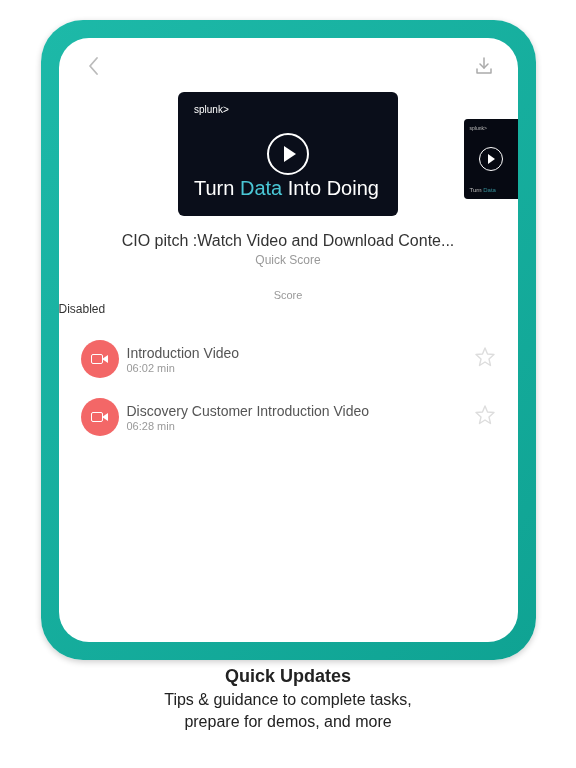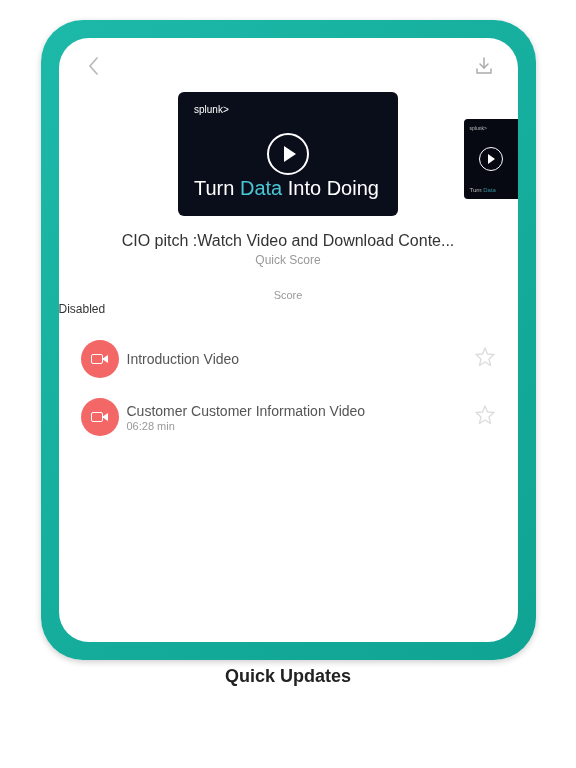--- a/index.html
+++ b/index.html
@@ -291,44 +291,49 @@
 
     <div class="list-item">
       <div class="item-icon">
         <div class="camera-icon">
           <div class="camera-body"></div>
           <div class="camera-lens"></div>
         </div>
       </div>
       <div class="item-text">
         <div class="item-title">Introduction Video</div>
+        <div class="item-duration">06:02 min</div>
       </div>
       <div class="star-icon">
         <svg width="22" height="22" viewBox="0 0 22 22">
           <polygon points="11,2 13.5,8 20,8.5 15,13 16.5,19.5 11,16 5.5,19.5 7,13 2,8.5 8.5,8" fill="none" stroke="#ddd" stroke-width="1.4" stroke-linejoin="round"></polygon>
         </svg>
       </div>
     </div>
 
     <div class="list-item">
       <div class="item-icon">
         <div class="camera-icon">
           <div class="camera-body"></div>
           <div class="camera-lens"></div>
         </div>
       </div>
       <div class="item-text">
-        <div class="item-title">Customer Customer Information Video</div>
+        <div class="item-title">Discovery Customer Introduction Video</div>
         <div class="item-duration">06:28 min</div>
       </div>
       <div class="star-icon">
         <svg width="22" height="22" viewBox="0 0 22 22">
           <polygon points="11,2 13.5,8 20,8.5 15,13 16.5,19.5 11,16 5.5,19.5 7,13 2,8.5 8.5,8" fill="none" stroke="#ddd" stroke-width="1.4" stroke-linejoin="round"></polygon>
         </svg>
       </div>
     </div>
 
   </div>
 </div>
 
 <div class="caption">
   <div class="caption-title">Quick Updates</div>
+  <div class="caption-text">
+    <span>Tips &amp; guidance to complete tasks,</span><br>
+    <span>prepare for demos, and more</span>
+  </div>
 </div>
 
 </body></html>

